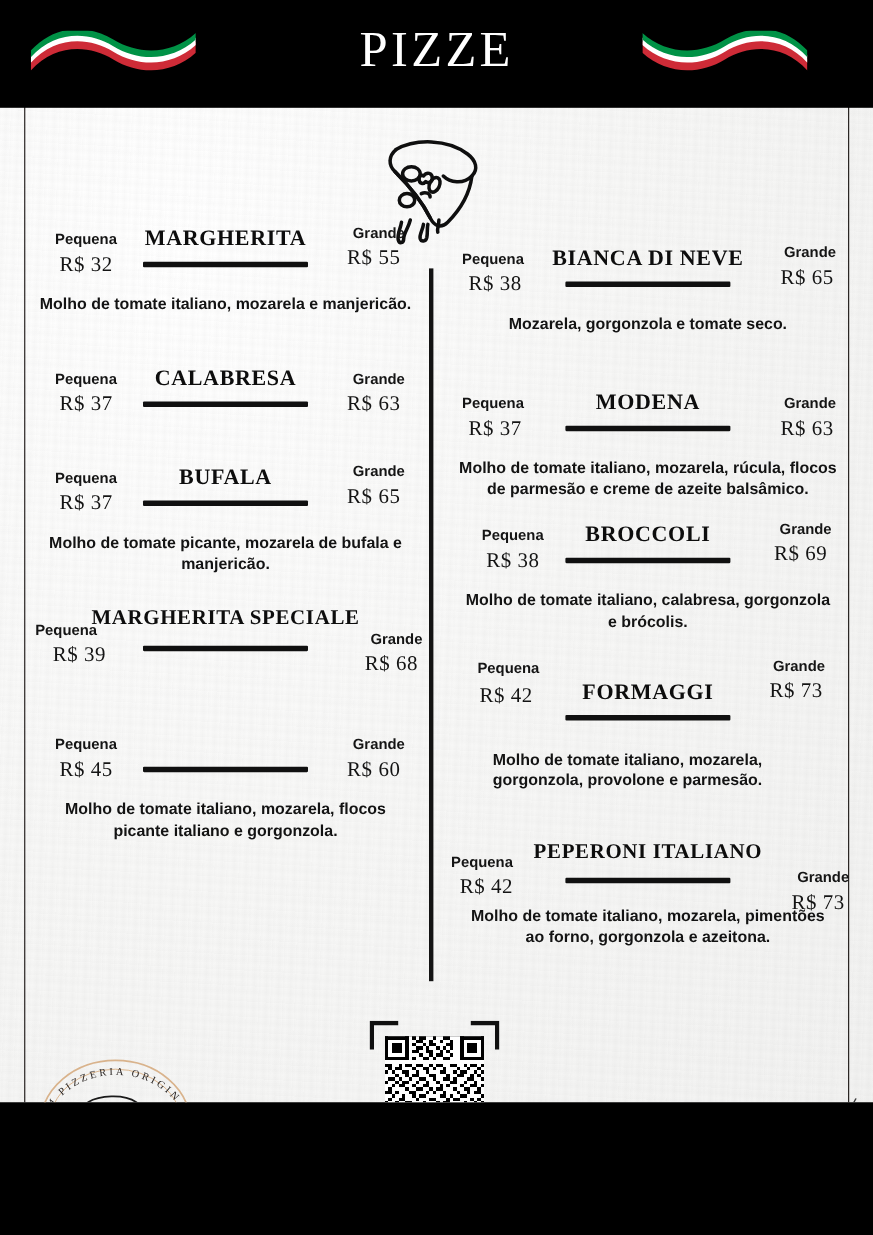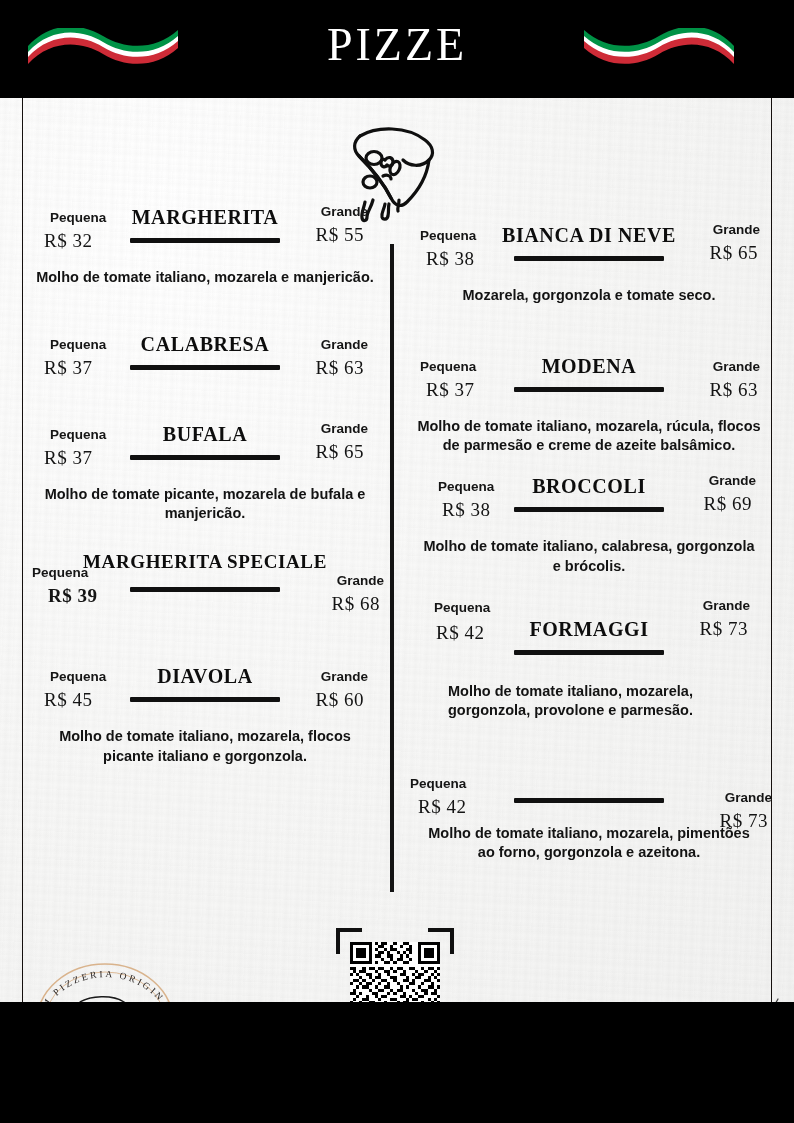--- a/index.html
+++ b/index.html
@@ -148,21 +148,21 @@
   .size-label.large-l { right: 22px; top: 2px; }
 
   .price {
     position: absolute;
     font-family: "Liberation Serif", serif;
     font-size: 19px;
     color: #141414;
     white-space: nowrap;
     letter-spacing: 0.5px;
   }
-  .price.small-p { left: 24px;  top: 22px; }
+  .price.small-p { left: 34px;  top: 22px; }
   .price.large-p { right: 26px; top: 22px; }
 
   .item-name {
     position: absolute;
     left: 0; right: 0;
     top: -2px;
     text-align: center;
     font-family: "Liberation Serif", serif;
     font-weight: 700;
     font-size: 20px;
@@ -334,33 +334,32 @@
           <div class="rule"></div>
           <div class="size-label large-l">Grande</div>
           <div class="price large-p">R$ 65</div>
         </div>
         <div class="desc">Molho de tomate picante, mozarela de bufala e manjericão.</div>
       </div>
 
       <div class="item t-wide" style="margin-top:30px;">
         <div class="item-head">
           <div class="size-label small-l" style="left:12px;">Pequena</div>
-          <div class="price small-p" style="left:28px;font-weight:bold;">R$ 39</div>
+          <div class="price small-p" style="left:28px;">R$ 39</div>
           <div class="item-name">MARGHERITA SPECIALE</div>
           <div class="rule"></div>
           <div class="size-label large-l" style="right:6px;">Grande</div>
           <div class="price large-p" style="right:10px;">R$ 68</div>
         </div>
       </div>
 
       <div class="item" style="margin-top:44px;">
         <div class="item-head">
           <div class="size-label small-l">Pequena</div>
           <div class="price small-p">R$ 45</div>
-          <div class="item-name">DIAVOLA</div>
           <div class="rule"></div>
           <div class="size-label large-l">Grande</div>
           <div class="price large-p">R$ 60</div>
         </div>
         <div class="desc">Molho de tomate italiano, mozarela, flocos picante italiano e gorgonzola.</div>
       </div>
 
     </div>
 
     <div class="col col-right" style="top:158px;">
@@ -410,20 +409,21 @@
           <div class="size-label large-l" style="right:24px;top:-12px;">Grande</div>
           <div class="price large-p" style="right:26px;top:8px;">R$ 73</div>
         </div>
         <div class="desc" style="margin-top:14px;text-align:left;padding-left:44px;">Molho de tomate italiano, mozarela, gorgonzola, provolone e parmesão.</div>
       </div>
 
       <div class="item t-wide" style="margin-top:48px;">
         <div class="item-head">
           <div class="size-label small-l" style="left:6px;top:8px;">Pequena</div>
           <div class="price small-p" style="left:14px;top:28px;">R$ 42</div>
+          <div class="item-name" style="top:-4px;">PEPERONI ITALIANO</div>
           <div class="rule" style="top:30px;"></div>
           <div class="size-label large-l" style="right:2px;top:22px;">Grande</div>
           <div class="price large-p" style="right:6px;top:42px;">R$ 73</div>
         </div>
         <div class="desc" style="margin-top:-14px;">Molho de tomate italiano, mozarela, pimentões ao forno, gorgonzola e azeitona.</div>
       </div>
 
     </div>
 
     <svg class="logo" viewBox="0 0 175 125">

